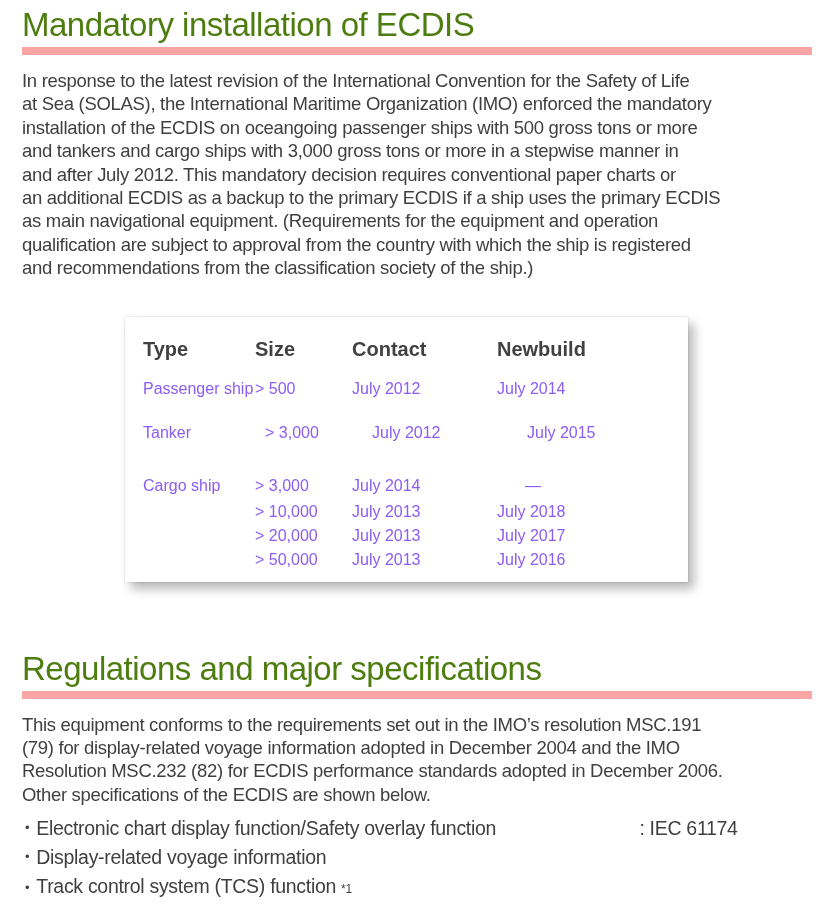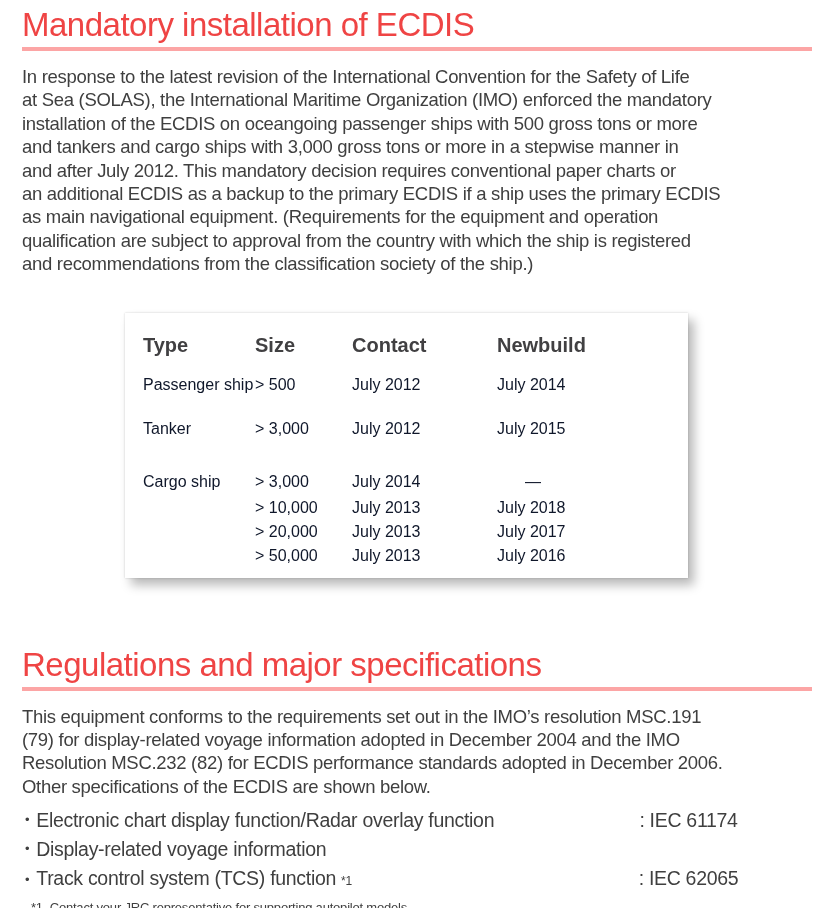--- a/index.html
+++ b/index.html
@@ -10,22 +10,22 @@
     overflow:hidden;
   }
   .page{padding:0 18px 0 22px;box-sizing:border-box;}
 
   .section-title{
     margin:0;
     padding:6px 0 3px 0;
     font-size:33px;
     font-weight:normal;
     letter-spacing:-0.5px;
-    color:#ef4444;
-    border-bottom:4px solid #fca5a5;
+    color:#4d7c0f;
+    border-bottom:8px solid #fca5a5;
     line-height:38px;
   }
   .body-par{
     margin:14px 0 0 0;
     font-size:18.5px;
     line-height:23.4px;
     letter-spacing:-0.3px;
     color:#3f3f3f;
     white-space:pre-line;
   }
@@ -35,27 +35,27 @@
     margin:37px 0 0 103px;
     width:563px;
     height:265px;
     box-sizing:border-box;
     background:#ffffff;
     box-shadow:0 0 2px rgba(0,0,0,0.18), 6px 7px 10px rgba(0,0,0,0.28);
     padding:20px 0 0 18px;
   }
   .t-row{display:flex;}
   .t-head{font-weight:bold;font-size:20px;color:#414042;line-height:24px;}
-  .t-cells{font-size:16px;color:#0f172a;line-height:22px;}
+  .t-cells{font-size:16px;color:#8b5cf6;line-height:22px;}
   .c-type{width:112px;}
   .c-size{width:97px;}
   .c-newbuild{width:145px;}
   .c-existing{flex:1;}
   .r0{margin-top:17px;}
-  .r1{margin-top:22px;}
+  .r1{margin-top:22px;gap:10px;}
   .r2{margin-top:31px;}
   .r3{margin-top:4px;}
   .r4{margin-top:2px;}
   .r5{margin-top:2px;}
   .dash-indent{text-indent:28px;}
 
   
   .s2-title{margin-top:62px;}
   .spec-list{margin-top:10px;}
   .spec-row{
@@ -150,40 +150,39 @@
   <p class="body-par">This equipment conforms to the requirements set out in the IMO’s resolution MSC.191
 (79) for display-related voyage information adopted in December 2004 and the IMO
 Resolution MSC.232 (82) for ECDIS performance standards adopted in December 2006.
 Other specifications of the ECDIS are shown below.</p>
 
   <div class="spec-list">
 
     <div class="spec-row">
       <div class="spec-label">
         <span class="bullet">•</span>
-        <span>Electronic chart display function/Radar overlay function</span>
+        <span>Electronic chart display function/Safety overlay function</span>
         <sup class="spec-sup"></sup>
       </div>
       <div class="spec-value">: IEC 61174</div>
     </div>
 
     <div class="spec-row">
       <div class="spec-label">
         <span class="bullet">•</span>
         <span>Display-related voyage information</span>
         <sup class="spec-sup"></sup>
       </div>
     </div>
 
     <div class="spec-row">
       <div class="spec-label">
         <span class="bullet">•</span>
         <span>Track control system (TCS) function</span>
         <sup class="spec-sup">*1</sup>
       </div>
-      <div class="spec-value">: IEC 62065</div>
     </div>
 
   </div>
 
   <div class="footnote">*1. Contact your JRC representative for supporting autopilot models.</div>
 
 </div>
 
 </body></html>

